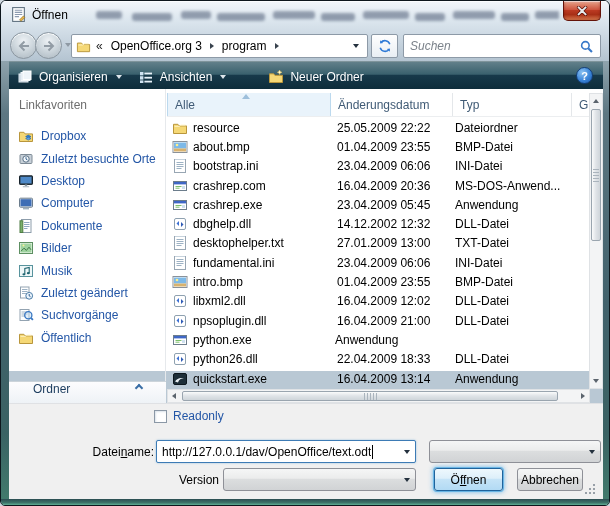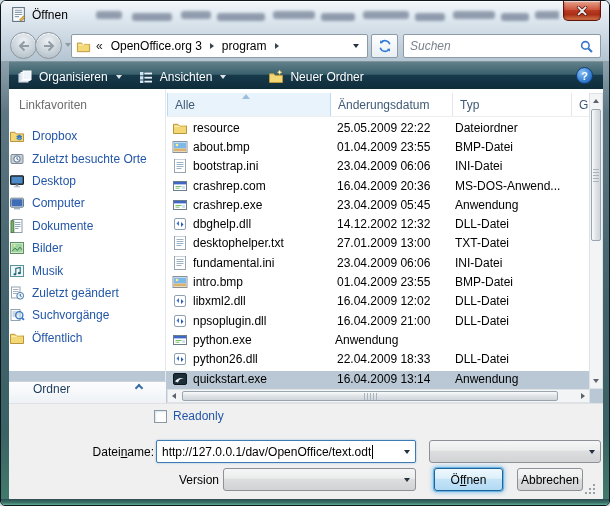--- a/index.html
+++ b/index.html
@@ -60,21 +60,21 @@
   .tb-btn.nf{margin-left:26px}
   .tb-help{position:absolute;right:10px;top:5px;width:17px;height:17px;border-radius:50%;border:1px solid #143f78;
     background:radial-gradient(circle at 35% 30%,#8cc3f2 0%,#3a84d8 55%,#1d5cab 100%);
     color:#fff;font-weight:bold;font-size:11px;display:flex;align-items:center;justify-content:center}
 
   
   .content{position:absolute;left:8px;top:88px;width:594px;height:282px;background:#fff}
   .sidebar{position:absolute;left:0;top:0;width:157px;height:314px;border-right:1px solid #e6e9ec}
   .sb-header{position:absolute;left:10px;top:9px;color:#6e6e6e}
   .sb-items{position:absolute;left:0;top:36px;width:157px}
-  .sb-item{height:22.4px;display:flex;align-items:center;padding-left:0;gap:7px;color:#2356a6}
+  .sb-item{height:22.4px;display:flex;align-items:center;padding-left:9px;gap:7px;color:#2356a6}
   .sb-item .ic{flex:none;width:16px;height:16px}
   .ordner-bar{position:absolute;left:0;top:292px;width:157px;height:22px;border-top:1px solid #ccd4da;
     display:flex;align-items:flex-start;padding:0 24px;background:linear-gradient(180deg,#fdfdfe,#eef2f6);color:#1c3c5e}
   .ordner-spacer{flex:1}
   .chev-up{width:6px;height:6px;border-left:2px solid #3a6ea5;border-top:2px solid #3a6ea5;transform:rotate(45deg);margin-top:3px}
 
   .filepanel{position:absolute;left:158px;top:0;width:436px;height:314px}
   .lheader{position:absolute;left:0;top:4px;width:422px;height:24px;display:flex;border-bottom:1px solid #eceef0}
   .lh-cell{position:relative;display:flex;align-items:center;padding-left:7px;color:#3f5a75;border-right:1px solid #e4e7ea;height:100%}
   .lh-name{width:164px;background:#e9f3fb;border-left:1px solid #bcd9ee;border-right:1px solid #bcd9ee}

